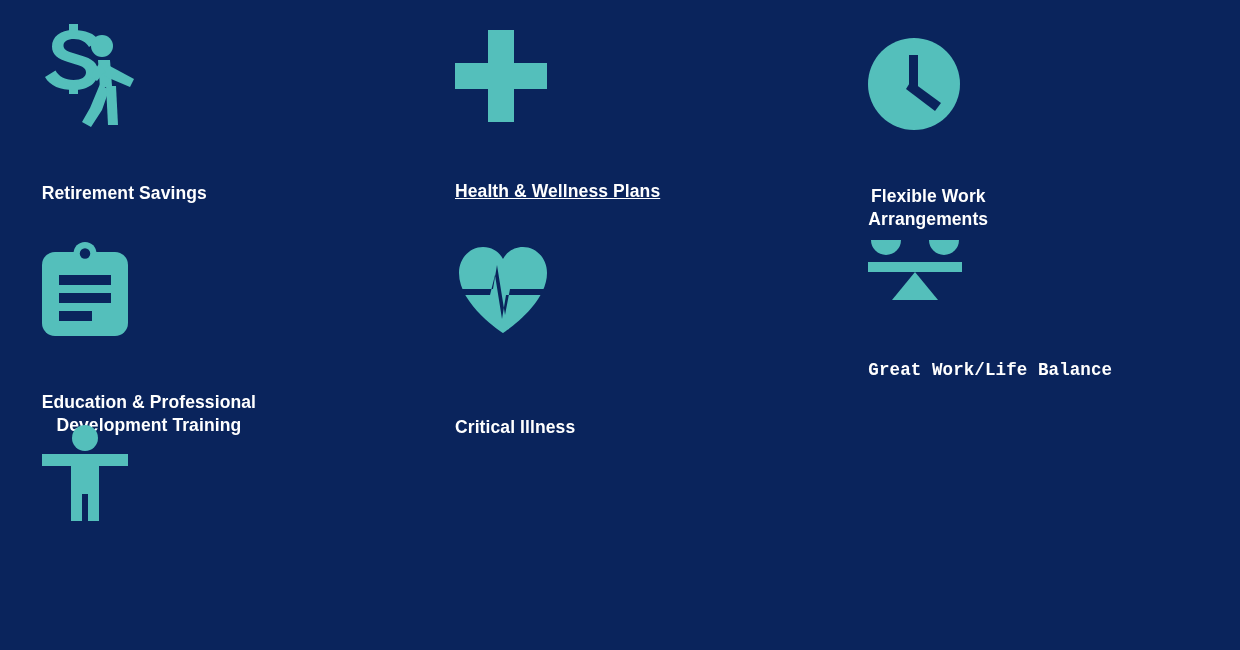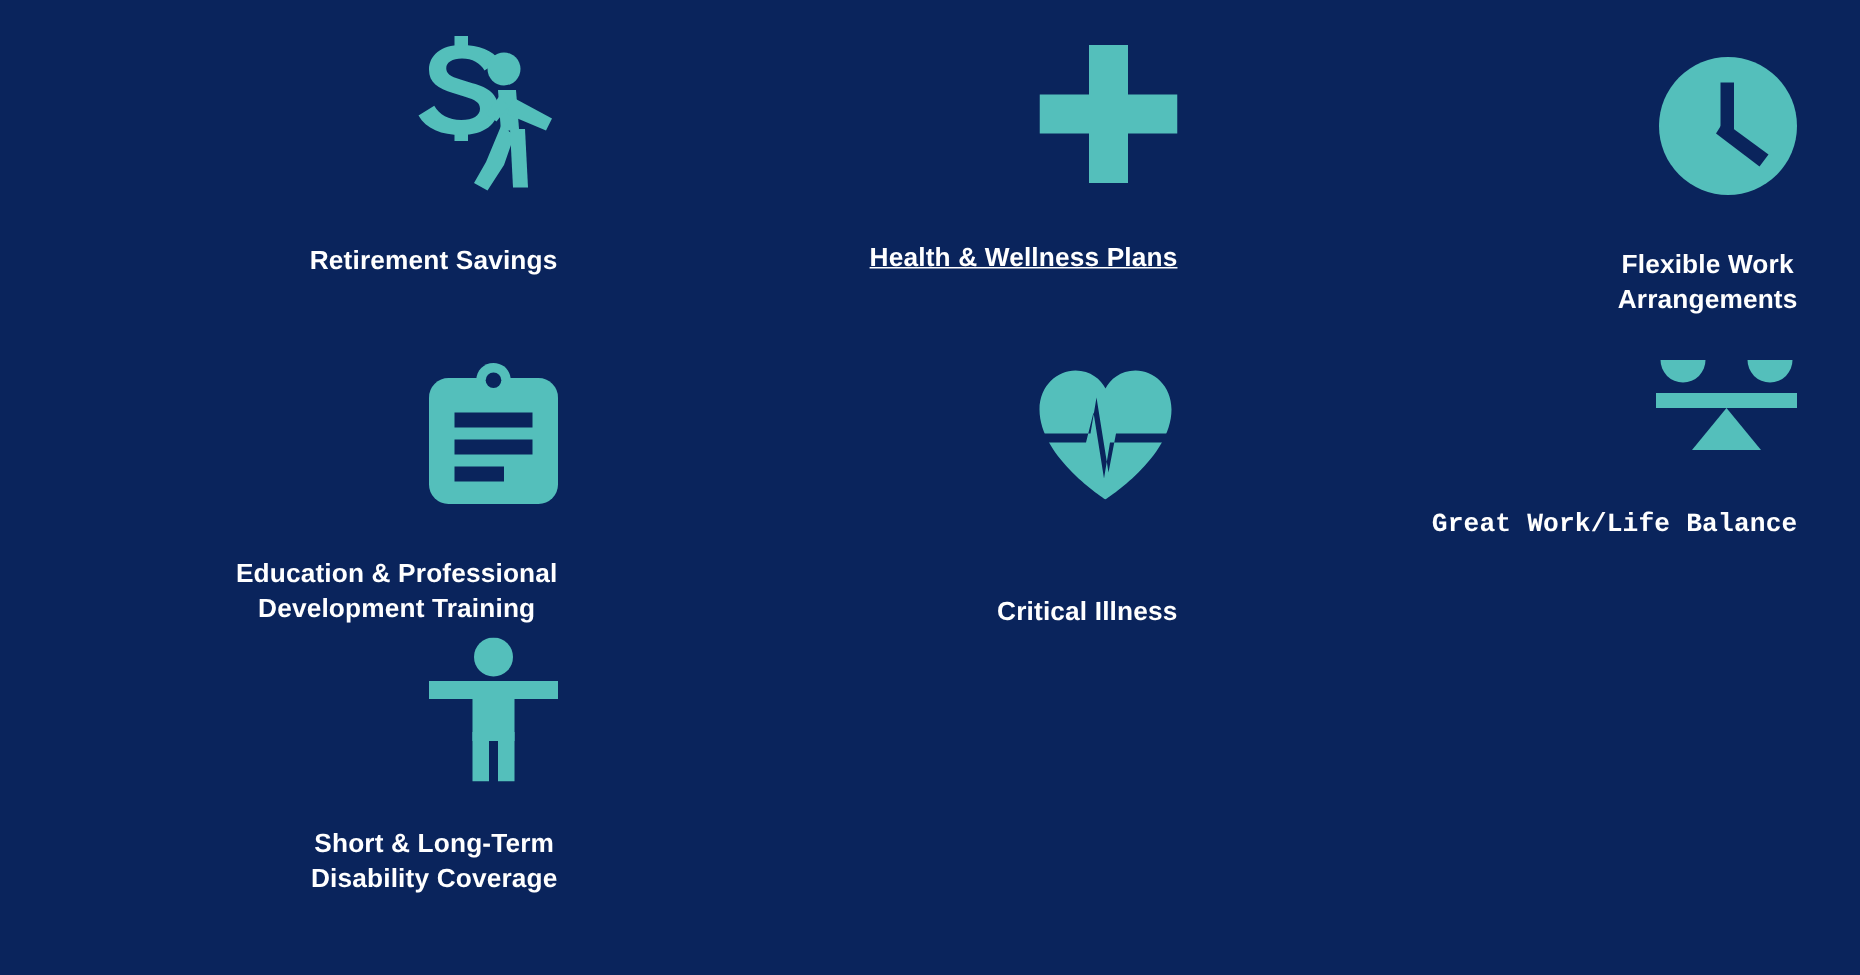--- a/index.html
+++ b/index.html
@@ -20,22 +20,23 @@
     display: grid;
     grid-template-columns: repeat(3, 1fr);
     grid-template-rows: 205px 190px 215px;
     padding: 22px 0 40px 0;
     align-items: start;
     justify-items: center;
   }
   .benefit-item {
     display: flex;
     flex-direction: column;
-    align-items: flex-end;
+    align-items: flex-start;
     width: 330px;
+    gap: 20px;
   }
   .benefit-icon {
     display: flex;
     align-items: center;
     justify-content: center;
     height: 108px;
   }
   .benefit-label {
     color: #ffffff;
     font-size: 17.5px;
@@ -169,18 +170,16 @@
         <circle cx="43" cy="13" r="13" fill="#54bfbb"></circle>
 
         <rect x="0" y="29" width="86" height="12" fill="#54bfbb"></rect>
 
         <rect x="29" y="29" width="28" height="40" fill="#54bfbb"></rect>
 
         <rect x="29" y="63" width="11" height="33" fill="#54bfbb"></rect>
         <rect x="46" y="63" width="11" height="33" fill="#54bfbb"></rect>
       </svg>
     </div>
-    <div class="benefit-label">Short &amp; Long-Term
-Disability Coverage</div>
   </div>
 
 
 </div>
 
 </body></html>

